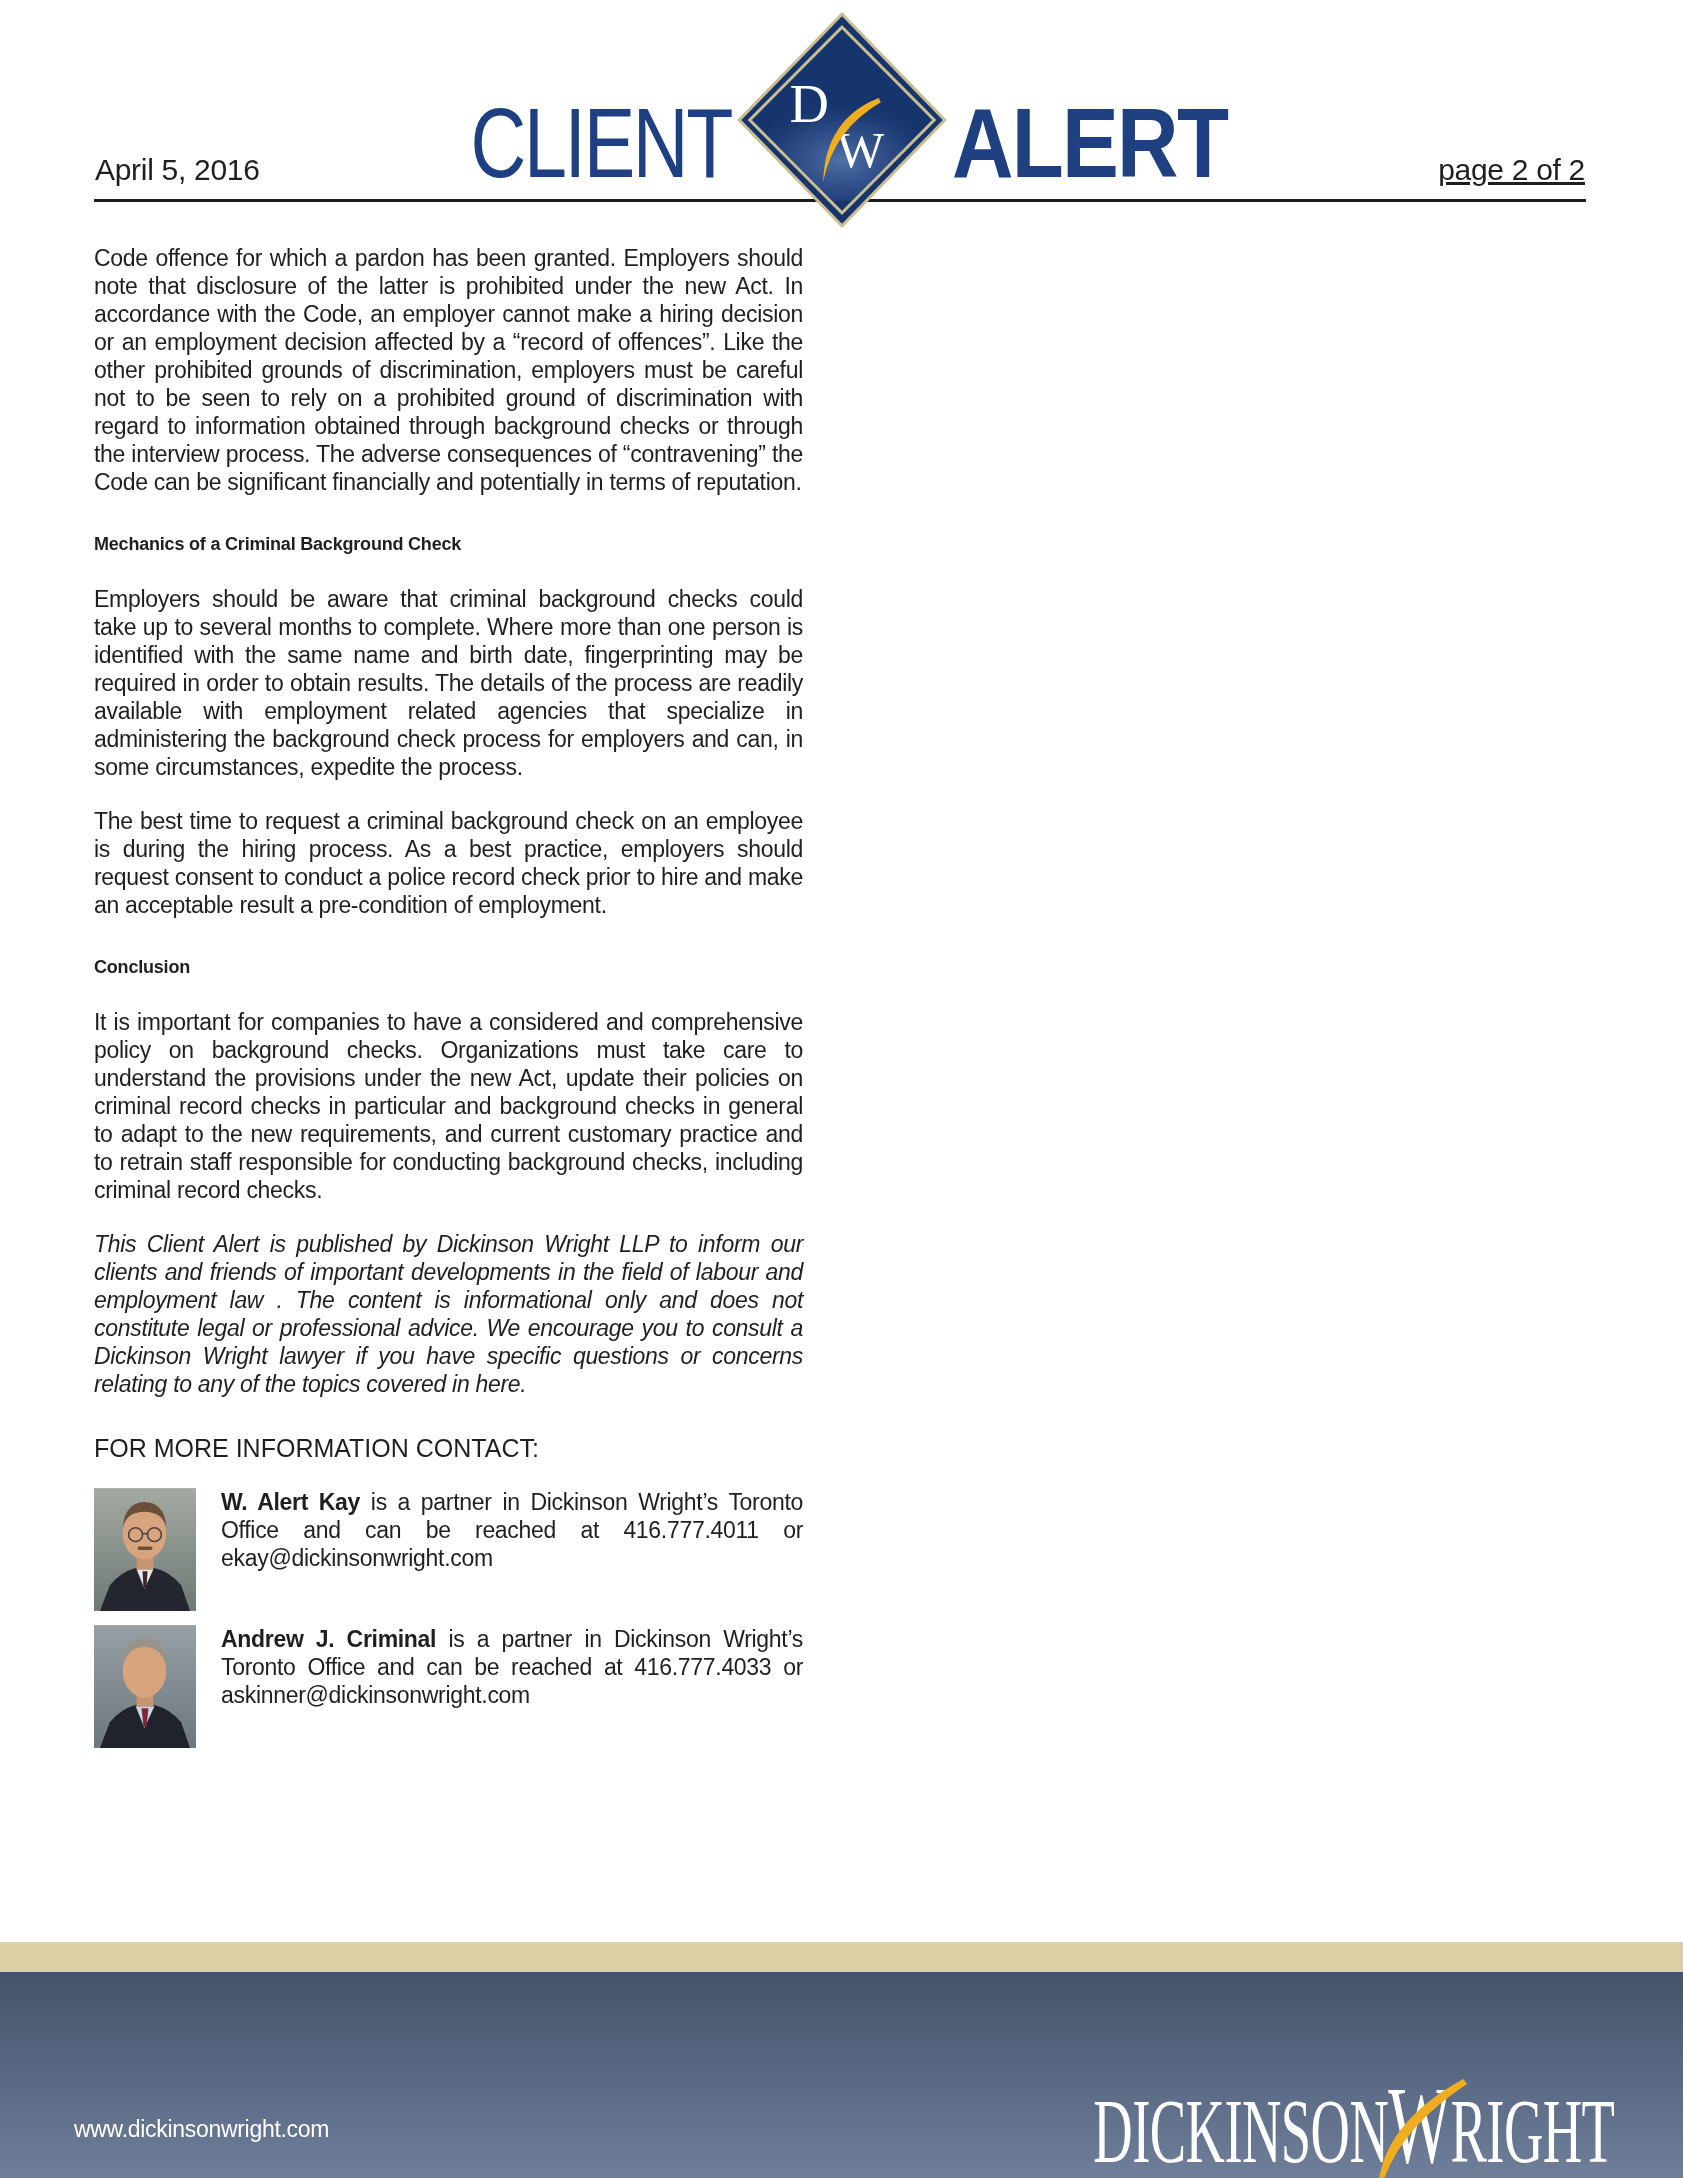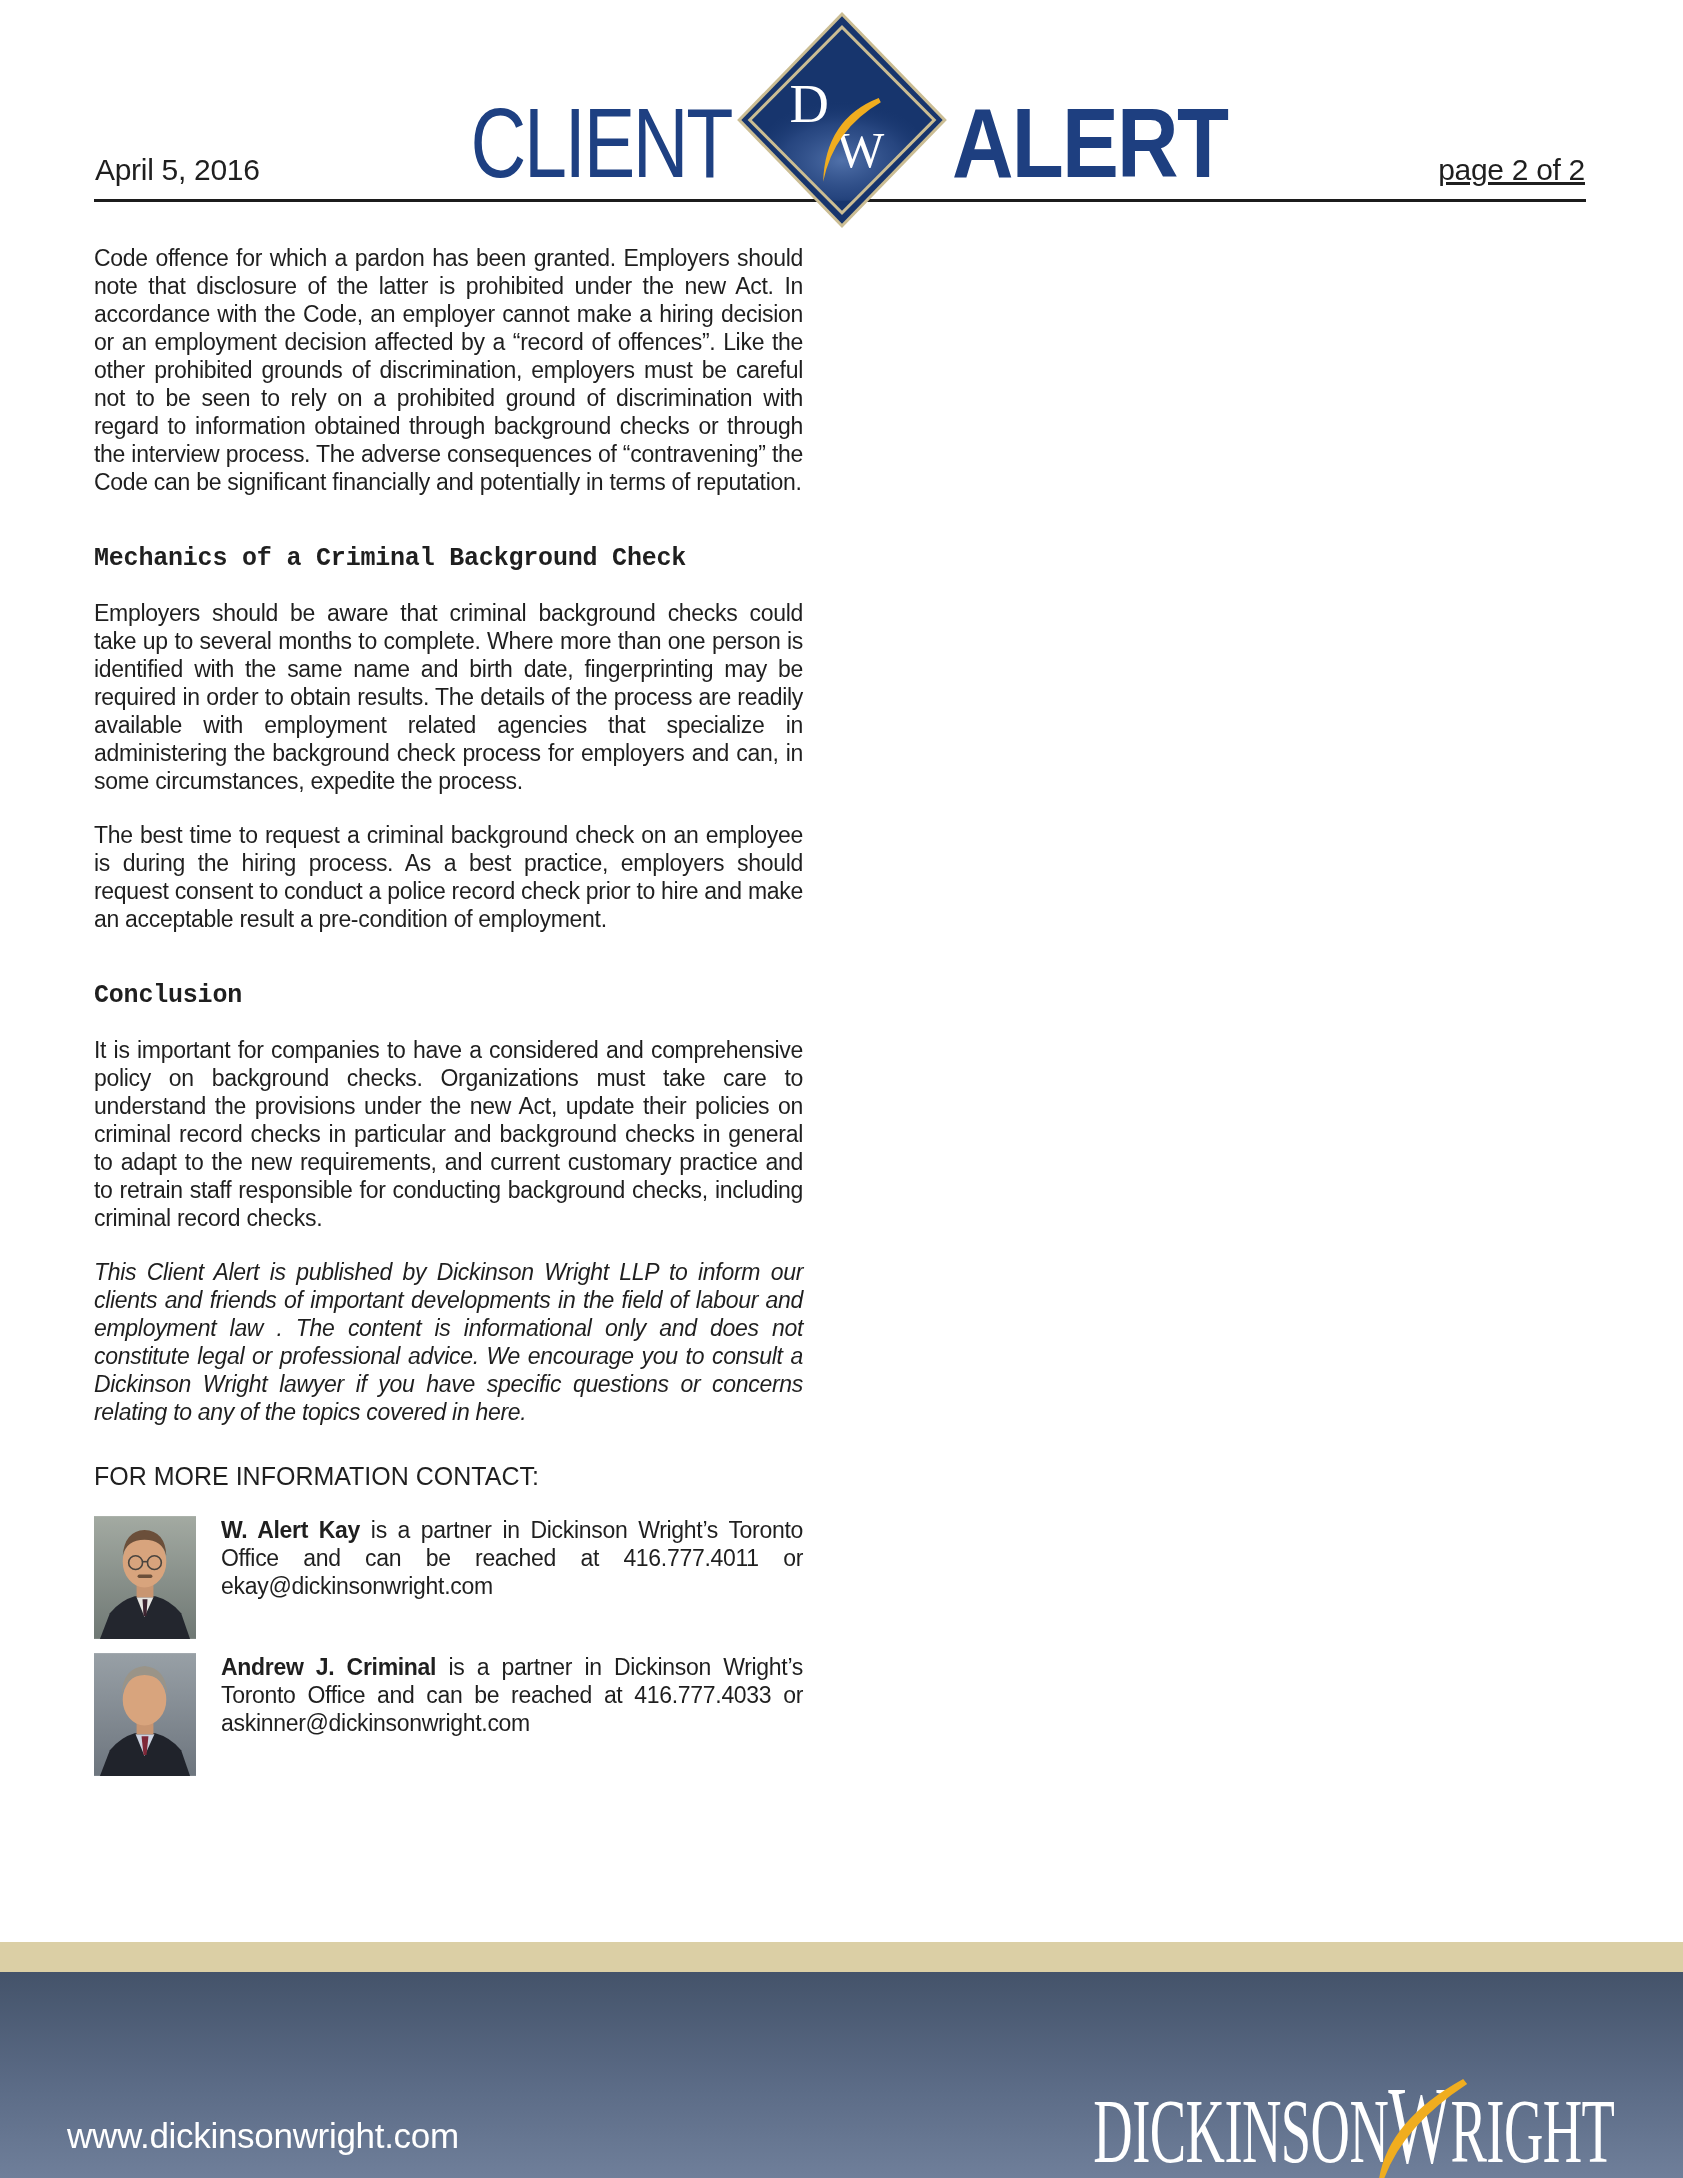--- a/index.html
+++ b/index.html
@@ -23,35 +23,35 @@
     color:#1e3f80;letter-spacing:-2px;transform:scaleX(0.86);transform-origin:0 50%;
     white-space:nowrap;
   }
   .diamond{position:absolute;left:737px;top:12px;width:210px;height:216px;z-index:4;}
   
   .article{
     position:absolute;left:94px;top:244px;width:709px;z-index:1;
     font-size:23px;line-height:28px;letter-spacing:-0.3px;text-align:justify;
   }
   .article p.body{margin:0 0 26px;}
-  .article h3{font-size:25px;line-height:29px;margin:48px 0 26px;letter-spacing:-0.2px;font-family:Liberation Mono, monospace;}
+  .article h3{font-size:18px;line-height:29px;margin:34px 0 26px;letter-spacing:-0.2px;}
   .disclaimer{font-style:italic;margin:0 0 26px;}
   .contact-heading{margin:36px 0 26px;font-size:25px;letter-spacing:0;}
   .contact-row{display:flex;gap:25px;margin:0 0 14px;align-items:flex-start;}
   .headshot{width:102px;height:123px;flex:none;display:block;}
   .contact-text{flex:1;margin:0;}
   .contact-text .name{font-weight:700;}
   
   .footer{position:absolute;left:0;right:0;bottom:0;height:236px;z-index:5;}
   .footer-beige{position:absolute;left:0;right:0;top:0;height:30px;background:#dbcfa5;}
   .footer-blue{
     position:absolute;left:0;right:0;top:30px;bottom:0;
     background:linear-gradient(180deg,#44536a 0%,#5b6b86 55%,#6f7f9a 100%);
   }
-  .website{position:absolute;left:67px;top:144px;color:#ffffff;font-size:35px;letter-spacing:-0.3px;}
+  .website{position:absolute;left:74px;top:144px;color:#ffffff;font-size:23px;letter-spacing:-0.3px;}
   .footer-brand{
     position:absolute;right:69px;top:97px;color:#ffffff;white-space:nowrap;
     font-family:"Liberation Serif",serif;font-size:91px;line-height:1;
     transform:scaleX(0.60);transform-origin:100% 50%;letter-spacing:-1px;
   }
   .footer-brand .big-w{font-size:111px;}
   .footer-swoosh{position:absolute;left:1364px;top:99px;width:119px;height:139px;}
   .fb-wrap{position:absolute;right:0;left:0;top:0;bottom:0;}
 </style>
 </head>

